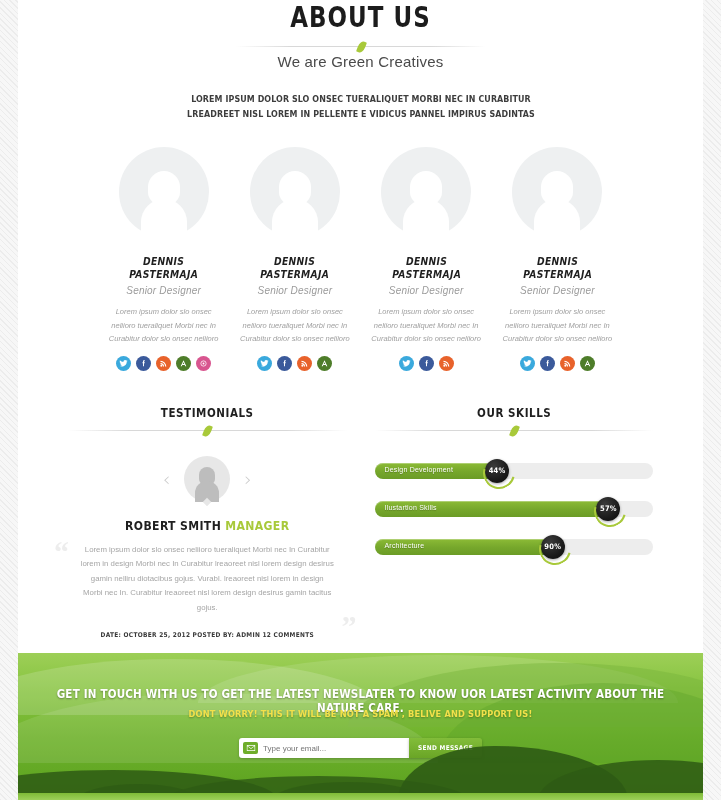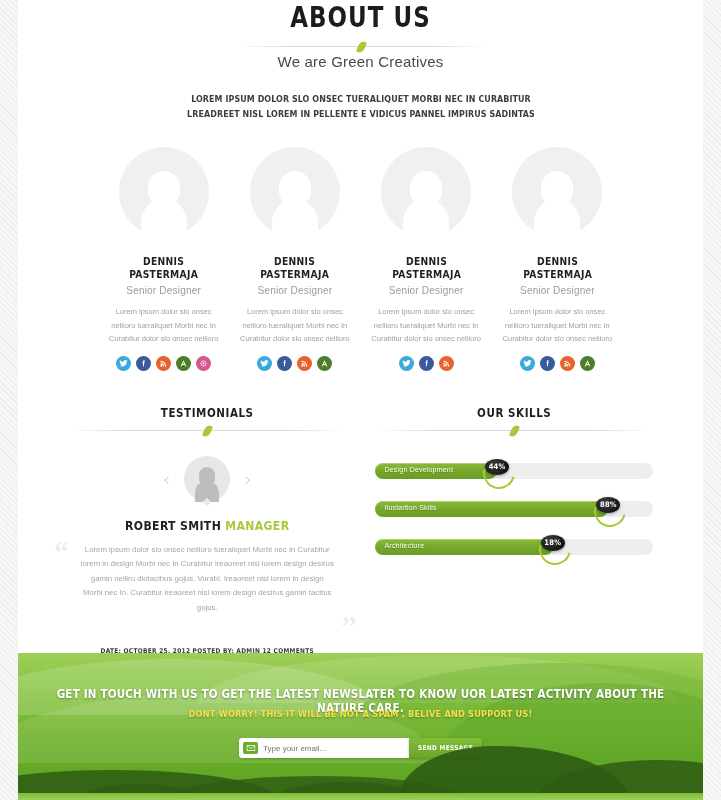--- a/index.html
+++ b/index.html
@@ -46,21 +46,21 @@
   }
   .intro {
     margin: 22px auto 0; width: 400px; text-align: center;
     font-family: "DejaVu Sans Condensed", "Liberation Sans Narrow", "Liberation Sans", sans-serif;
     font-size: 9.5px; font-weight: 700; line-height: 1.55;
     color: #3d3d3d; text-transform: uppercase; letter-spacing: .1px;
     transform: scaleX(0.93);
   }
 
   
-  .team { display: flex; margin-top: 26px; padding: 0 80px; gap: 0; }
+  .team { display: flex; margin-top: 26px; padding: 0 80px; gap: 0; font-style: italic; }
   .member { flex: 1; text-align: center; padding: 0 6px; }
   .avatar {
     width: 102px; height: 92px; margin: 0 auto;
     position: relative;
   }
   .avatar .ring {
     position: absolute; left: 6px; top: 0;
     width: 90px; height: 90px; border-radius: 50%;
     background: #eef0f1;
   }
@@ -150,21 +150,21 @@
     position: relative; margin-top: 10px; padding: 0 12px;
     text-align: center; font-size: 7.8px; line-height: 1.85; color: #a5a5a5;
   }
   .qm {
     position: absolute; font-size: 30px; color: #ededed; line-height: 1;
     font-family: "Liberation Serif", serif; font-weight: 700;
   }
   .qm-l { left: -14px; top: -6px; }
   .qm-r { right: -10px; bottom: -26px; }
   .tst-meta {
-    margin-top: 32px; text-align: center;
+    margin-top: 16px; text-align: center;
     font-family: "DejaVu Sans Condensed", "Liberation Sans Narrow", "Liberation Sans", sans-serif;
     font-size: 6.5px; font-weight: 700; letter-spacing: .3px;
     color: #3a3a3a; text-transform: uppercase;
   }
 
   
   .skills { margin-top: 24px; }
   .skill { position: relative; height: 22px; margin-bottom: 16px; }
   .skill-track {
     position: absolute; left: 0; right: 0; top: 3px; height: 16px;
@@ -175,21 +175,21 @@
     border-radius: 8px;
     background: linear-gradient(to bottom, #8cbb36 0%, #77a82c 50%, #6b9c26 100%);
     box-shadow: inset 0 1px 0 rgba(255,255,255,.3);
   }
   .skill-label {
     position: absolute; left: 10px; top: 6px;
     font-size: 7px; color: #fff; letter-spacing: .2px;
     text-shadow: 0 1px 1px rgba(0,0,0,.25);
   }
   .knob {
-    position: absolute; top: -1px; width: 24px; height: 16px; margin-left: -12px;
+    position: absolute; top: -1px; width: 24px; height: 24px; margin-left: -12px;
     border-radius: 50%;
     background: radial-gradient(circle at 36% 30%, #3b3b3b, #161616 70%);
     box-shadow: 0 1px 3px rgba(0,0,0,.35);
     display: flex; align-items: center; justify-content: center;
   }
   .knob:before {
     content: ""; position: absolute; left: -2px; top: -2px;
     width: 28px; height: 28px; border-radius: 50%;
     border: 2px solid #a8c93a;
     border-top-color: transparent; border-right-color: transparent;
@@ -476,30 +476,30 @@
             <span>44%</span>
           </div>
         </div>
 
 
         <div class="skill">
           <div class="skill-track"></div>
           <div class="skill-fill" style="width:84%"></div>
           <div class="skill-label">Ilustartion Skills</div>
           <div class="knob" style="left:84%">
-            <span>88%</span>
+            <span>57%</span>
           </div>
         </div>
 
         <div class="skill">
           <div class="skill-track"></div>
           <div class="skill-fill" style="width:64%"></div>
           <div class="skill-label">Architecture</div>
           <div class="knob" style="left:64%">
-            <span>18%</span>
+            <span>90%</span>
           </div>
         </div>
 
       </div>
     </div>
 
   </div>
 
   <div id="footer">
     <div class="hill h1"></div>

